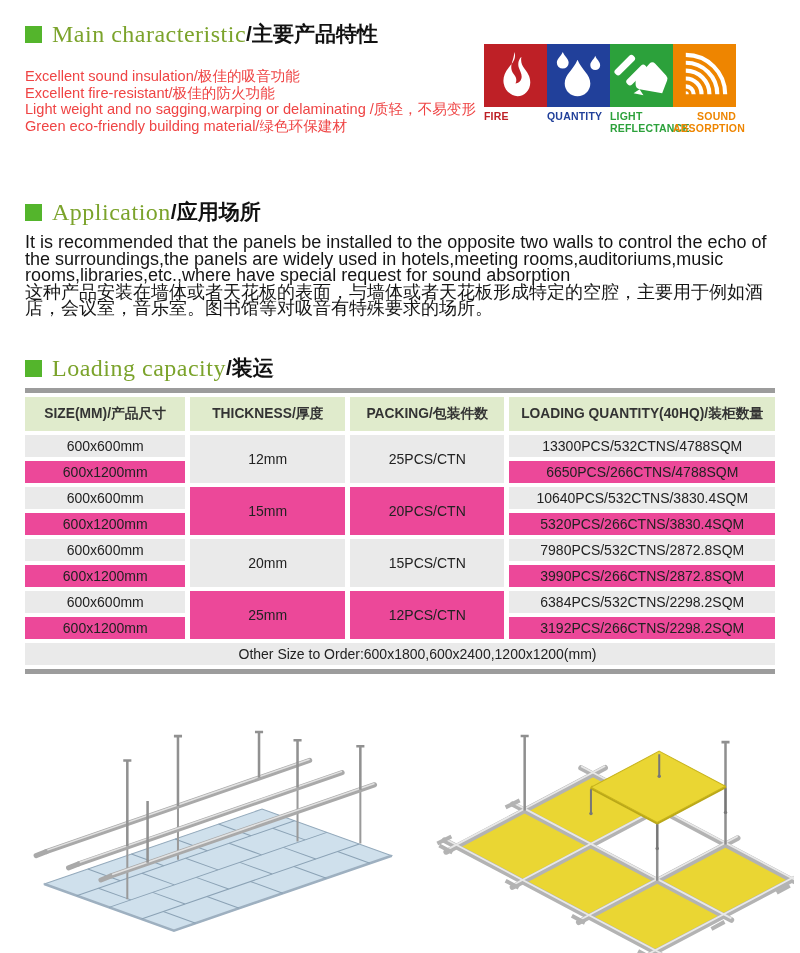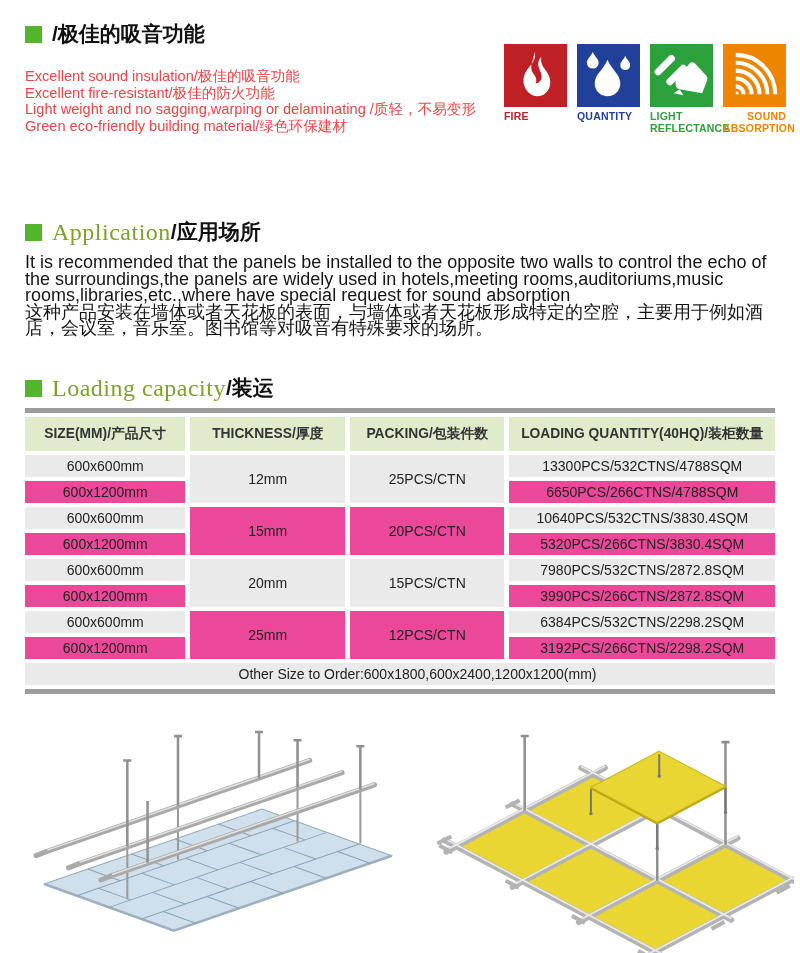--- a/index.html
+++ b/index.html
@@ -9,21 +9,21 @@
 
   
   .sec-head { display:flex; align-items:center; margin-left:25px; }
   .bullet { width:17px; height:17px; background:#54b52c; margin-right:10px; flex:0 0 auto; }
   .head-en { font-family:"Liberation Serif", serif; font-size:24px; color:#7ba32b; letter-spacing:.5px; }
   .head-zh { font-size:21px; font-weight:bold; color:#111; }
 
   .char-list { margin:20px 0 0 25px; font-size:14.6px; line-height:16.6px; color:#ef4444; }
 
   
-  .icon-strip { position:absolute; left:504px; top:44px; display:flex; gap:10px; }
+  .icon-strip { position:absolute; left:484px; top:44px; display:flex; }
   .feature { width:63px; }
   .feature .sq { width:63px; height:63px; display:block; }
   .feature .lbl { margin-top:4px; font-size:10.5px; font-weight:bold; line-height:11.5px; letter-spacing:.2px; }
 
   .app-par { margin:8px 25px 0 25px; font-size:18px; line-height:16.4px; color:#151515; }
 
   
   .table-wrap { margin:6px 25px 0 25px; }
   .gray-bar { height:5px; background:#9c9c9c; }
   table.load { width:calc(100% + 10px); margin-left:-5px; border-collapse:separate; border-spacing:5px 4px;
@@ -38,21 +38,22 @@
   .illus-left  { position:absolute; left:26px;  top:730px; }
   .illus-right { position:absolute; left:412px; top:712px; }
 </style>
 </head>
 <body>
 
 <div class="page">
 
   <div class="sec-head" style="margin-top:20px;">
     <span class="bullet"></span>
-      <span class="head-zh">/极佳的吸音功能</span>
+    <span class="head-en">Main characteristic</span>
+      <span class="head-zh">/主要产品特性</span>
   </div>
 
   <div class="char-list">
     <div>Excellent sound insulation/极佳的吸音功能</div>
     <div>Excellent fire-resistant/极佳的防火功能</div>
     <div>Light weight and no sagging,warping or delaminating /质轻，不易变形</div>
     <div>Green eco-friendly building material/绿色环保建材</div>
   </div>
 
   <div class="icon-strip">
@@ -93,21 +94,21 @@
           <path d="M13 27 A24 24 0 0 1 37 51"></path>
           <path d="M13 19 A32 32 0 0 1 45 51"></path>
           <path d="M13 11 A40 40 0 0 1 53 51"></path>
         </g>
         <path fill="#fff" d="M13 48 A3 3 0 0 1 16 51 L13 51 Z"></path>
       </svg>
       <div class="lbl" style="color: rgb(238, 133, 0); text-align: right;">SOUND ABSORPTION</div>
     </div>
   </div>
 
-  <div class="sec-head" style="margin-top:84px;">
+  <div class="sec-head" style="margin-top:64px;">
     <span class="bullet"></span>
     <span class="head-en">Application</span>
       <span class="head-zh">/应用场所</span>
   </div>
 
   <div class="app-par">
     <div>It is recommended that the panels be installed to the opposite two walls to control the echo of the surroundings,the panels are widely used in hotels,meeting rooms,auditoriums,music rooms,libraries,etc.,where have special request for sound absorption</div>
     <div>这种产品安装在墙体或者天花板的表面，与墙体或者天花板形成特定的空腔，主要用于例如酒店，会议室，音乐室。图书馆等对吸音有特殊要求的场所。</div>
   </div>
 

